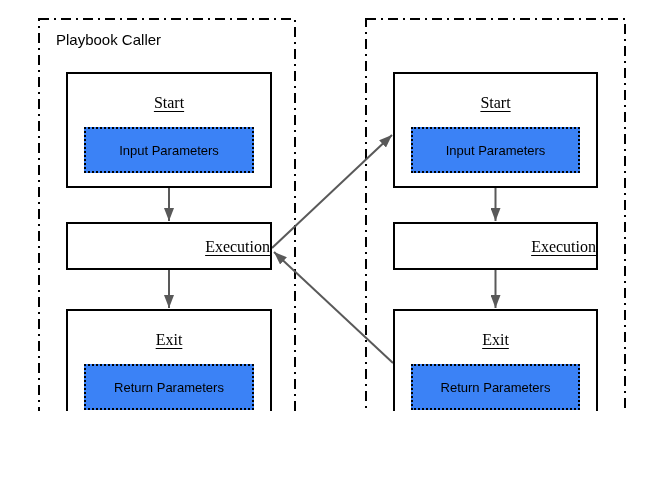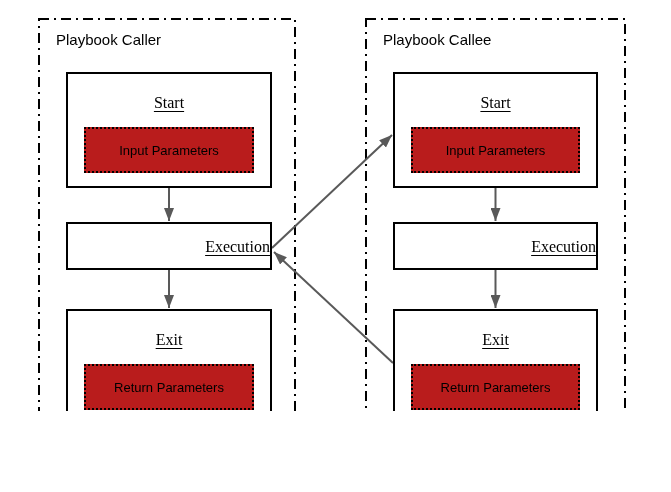--- a/index.html
+++ b/index.html
@@ -46,21 +46,21 @@
     right: 16px;
     top: 53px;
     height: 46px;
     box-sizing: border-box;
     border: 2px dotted #000000;
     display: flex;
     align-items: center;
     justify-content: center;
     font-size: 13px;
     line-height: 15px;
-    background: #b91c1c;
+    background: #3b82f6;
   }
 </style>
 </head>
 <body>
 
 <div class="canvas">
 
   <svg class="layer" width="671" height="492" viewBox="0 0 671 492" xmlns="http://www.w3.org/2000/svg">
     <defs>
       <marker id="ah" viewBox="0 0 13 10" refX="13" refY="5" markerWidth="13" markerHeight="10" markerUnits="userSpaceOnUse" orient="auto">
@@ -73,21 +73,20 @@
 
     <line x1="169" y1="188" x2="169" y2="221" stroke="#595959" stroke-width="2" marker-end="url(#ah)"></line>
     <line x1="169" y1="270" x2="169" y2="308" stroke="#595959" stroke-width="2" marker-end="url(#ah)"></line>
     <line x1="495.5" y1="188" x2="495.5" y2="221" stroke="#595959" stroke-width="2" marker-end="url(#ah)"></line>
     <line x1="495.5" y1="270" x2="495.5" y2="308" stroke="#595959" stroke-width="2" marker-end="url(#ah)"></line>
     <line x1="272" y1="248" x2="392" y2="135" stroke="#595959" stroke-width="2" marker-end="url(#ah)"></line>
     <line x1="393" y1="363" x2="274" y2="252" stroke="#595959" stroke-width="2" marker-end="url(#ah)"></line>
   </svg>
 
   <div class="group-label" style="left:56px; top:31px;">Playbook Caller</div>
-  <div class="group-label" style="left:383px; top:31px;">Playbook Callee</div>
 
   <div class="node" style="left:66px; top:72px; width:206px; height:116px;">
     <div class="node-title">Start</div>
     <div class="param-box">Input Parameters</div>
   </div>
 
   <div class="node centered" style="left:66px; top:222px; width:206px; height:48px;">
     <div class="node-title">Execution</div>
   </div>
 

